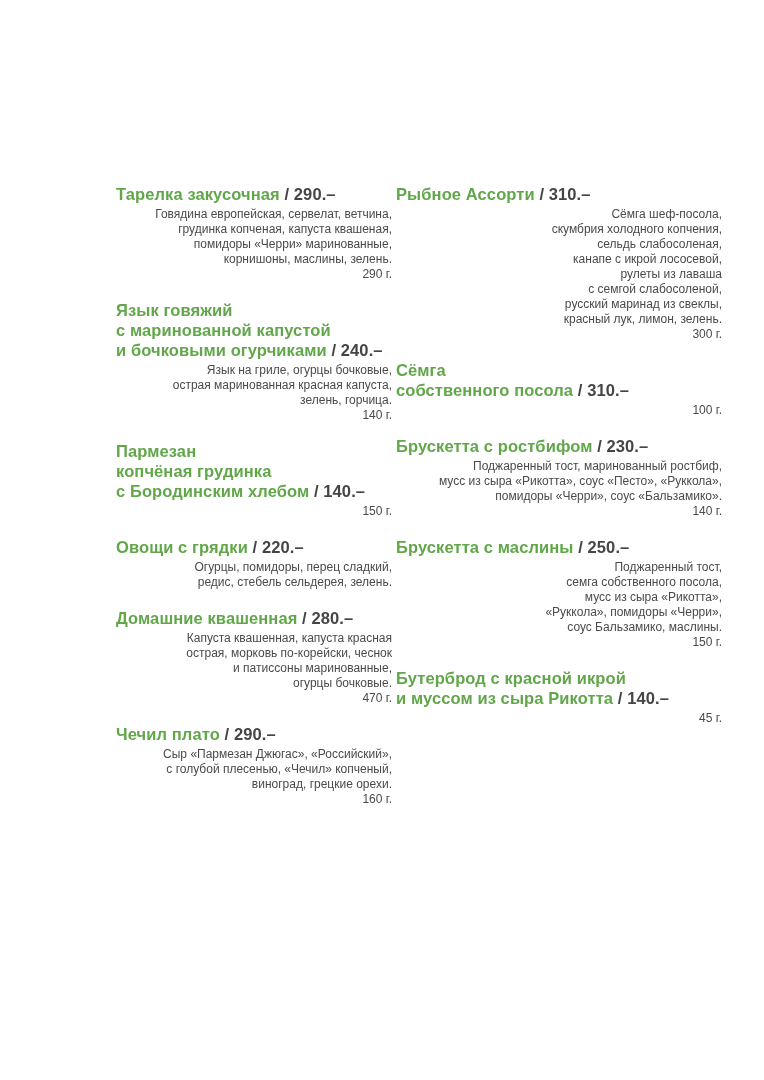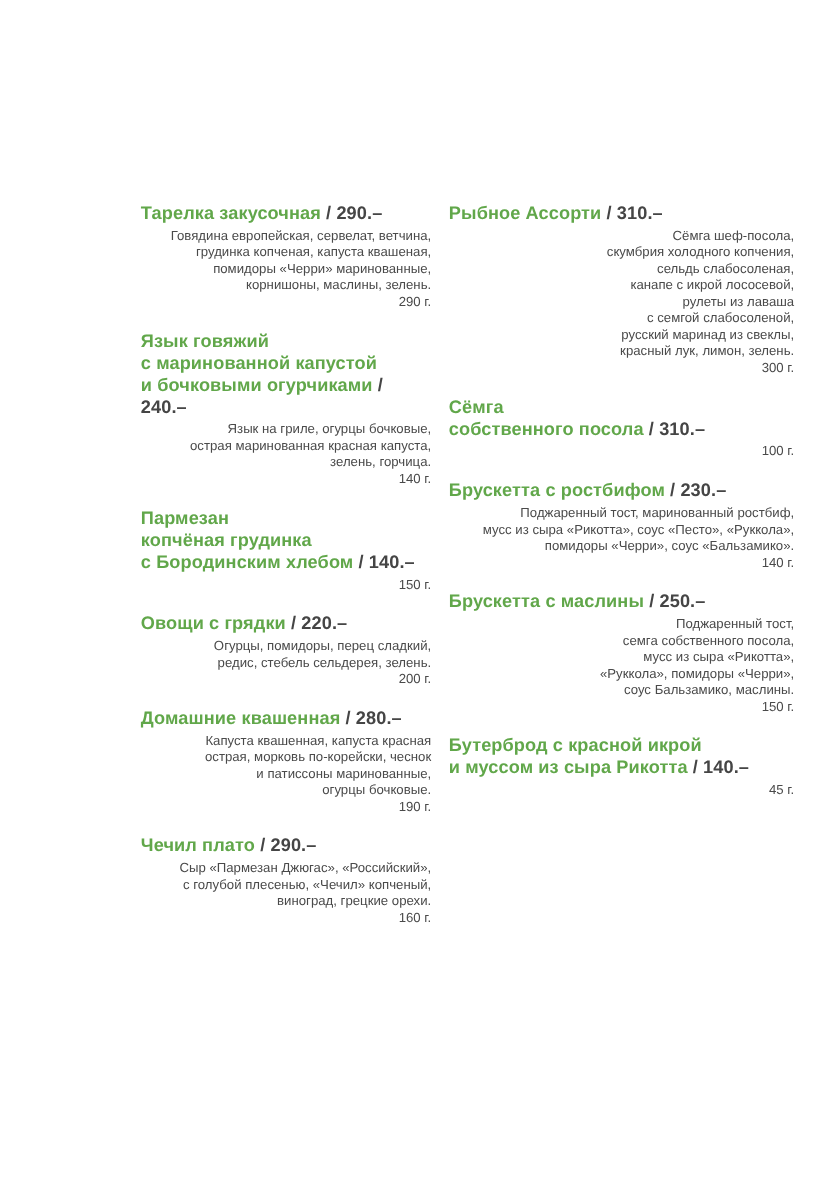--- a/index.html
+++ b/index.html
@@ -32,21 +32,21 @@
     font-weight:bold;font-size:23px;letter-spacing:2px;
   }
   
   .menu{
     position:absolute;top:184px;left:112px;
     display:flex;align-items:flex-start;
   }
   .col{display:block;}
   .col-left{width:280px;}
   .col-right{width:330px;}
-  .item{margin:0 0 18px 16px;}
+  .item{margin:0 0 18px 4px;}
   .ttl{
     margin:0 0 3px 0;
     font-size:16.5px;line-height:20px;font-weight:700;
     letter-spacing:.1px;
   }
   .ttl .g{
     color:var(--title_green,#61a74a);
     white-space:pre-line;
   }
   .ttl .p{
@@ -92,30 +92,29 @@
         <h3 class="ttl"><span class="g">Пармезан
 копчёная грудинка
 с Бородинским хлебом</span><span class="p"> / 140.–</span></h3>
         <div class="wt">150 г.</div>
       </article>
 
       <article class="item">
         <h3 class="ttl"><span class="g">Овощи с грядки</span><span class="p"> / 220.–</span></h3>
         <div class="desc">Огурцы, помидоры, перец сладкий,
 редис, стебель сельдерея, зелень.</div>
-        <div class="wt">200 г.</div>
       </article>
 
       <article class="item">
         <h3 class="ttl"><span class="g">Домашние квашенная</span><span class="p"> / 280.–</span></h3>
         <div class="desc">Капуста квашенная, капуста красная
 острая, морковь по-корейски, чеснок
 и патиссоны маринованные,
 огурцы бочковые.</div>
-        <div class="wt">190 г.</div>
+        <div class="wt">470 г.</div>
       </article>
 
       <article class="item">
         <h3 class="ttl"><span class="g">Чечил плато</span><span class="p"> / 290.–</span></h3>
         <div class="desc">Сыр «Пармезан Джюгас», «Российский»,
 с голубой плесенью, «Чечил» копченый,
 виноград, грецкие орехи.</div>
         <div class="wt">160 г.</div>
       </article>
 

